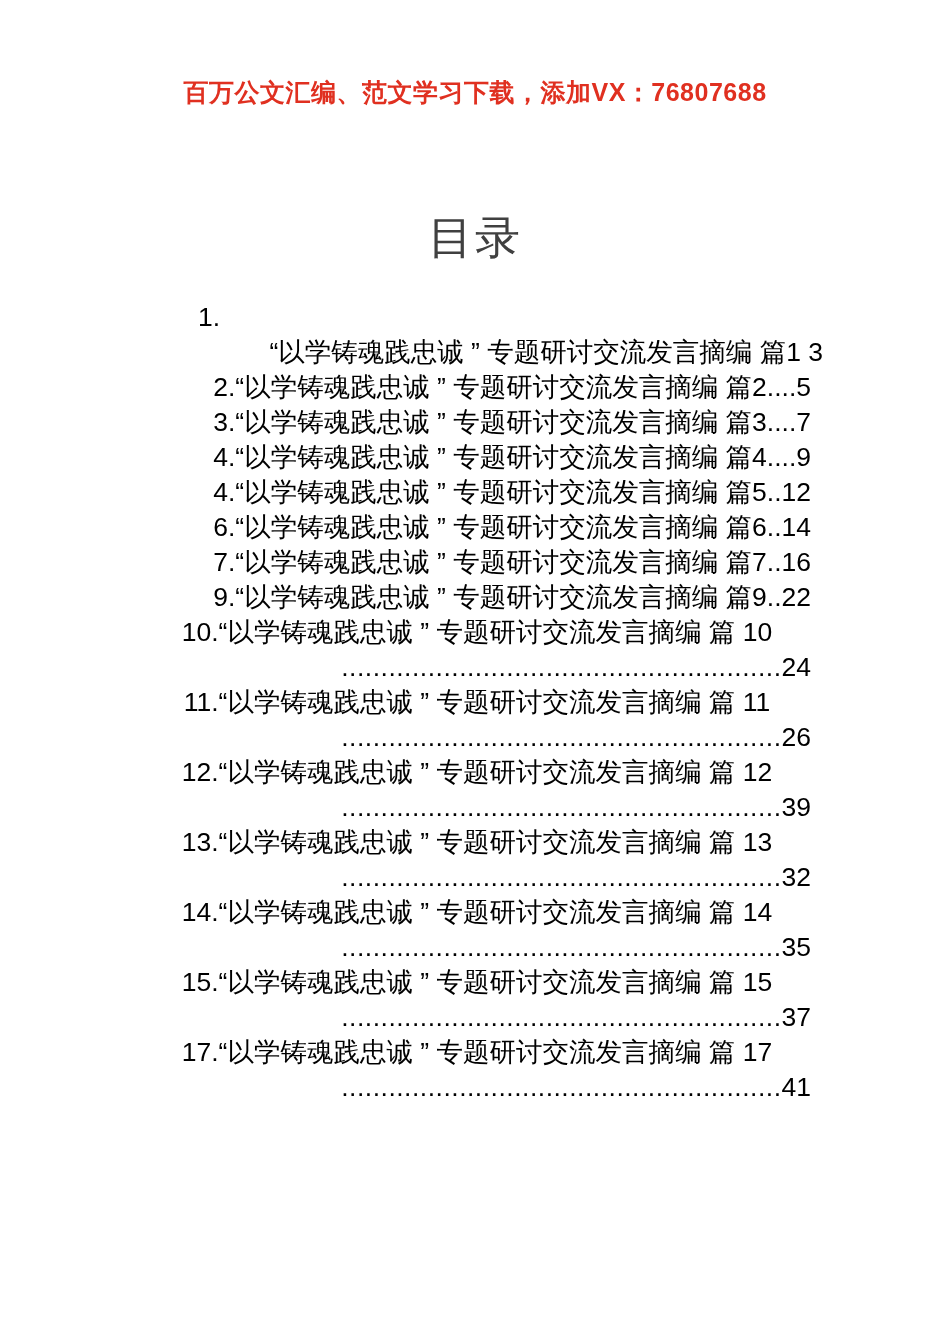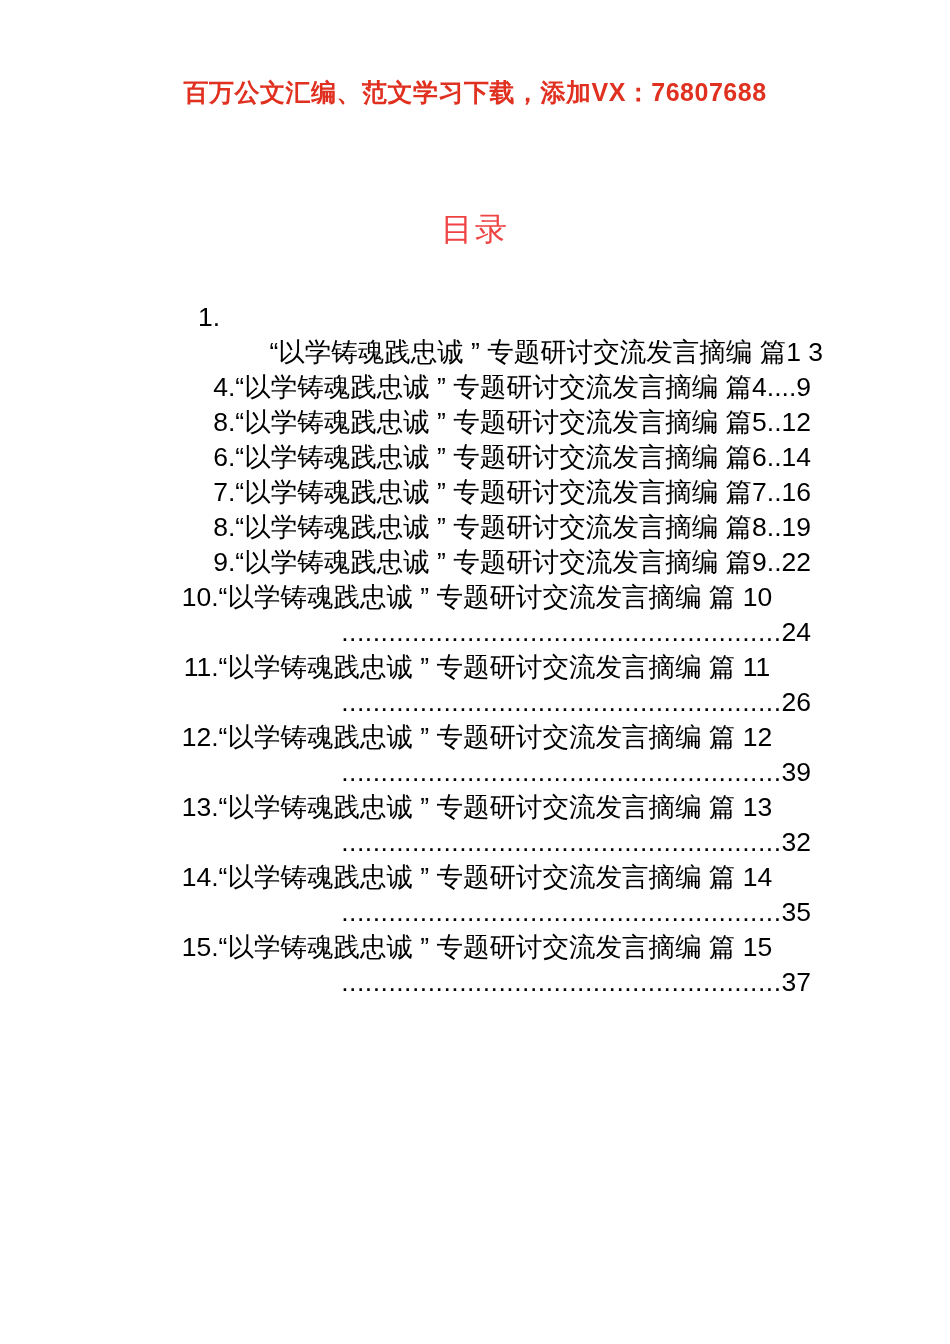--- a/index.html
+++ b/index.html
@@ -37,24 +37,24 @@
     white-space: nowrap;
   }
 
   
   .doc-title {
     position: absolute;
     top: 208px;
     left: 0;
     width: 950px;
     text-align: center;
-    font-size: 32px;
+    font-size: 45px;
     font-weight: normal;
     letter-spacing: 2px;
-    color: #ef4444;
+    color: #404040;
   }
 
   
   .toc {
     position: absolute;
     top: 300px;
     left: 143px;
     width: 668px;
     font-size: 26.5px;
     line-height: 35px;
@@ -122,33 +122,36 @@
   <div class="watermark">百万公文汇编、范文学习下载，添加VX：76807688</div>
 
   <div class="doc-title">目录</div>
 
   <div class="toc" id="toc-list">
       <div class="toc-entry">
         <span class="entry-num-solo">1.</span>
         <span class="entry-title-solo">“以学铸魂践忠诚 ” 专题研讨交流发言摘编 篇1   3</span>
       </div>
       <div class="toc-entry">
+        <span class="entry-line">2.“以学铸魂践忠诚 ” 专题研讨交流发言摘编 篇2....5</span>
+      </div>
+      <div class="toc-entry">
+        <span class="entry-line">3.“以学铸魂践忠诚 ” 专题研讨交流发言摘编 篇3....7</span>
+      </div>
+      <div class="toc-entry">
         <span class="entry-line">4.“以学铸魂践忠诚 ” 专题研讨交流发言摘编 篇4....9</span>
       </div>
       <div class="toc-entry">
-        <span class="entry-line">8.“以学铸魂践忠诚 ” 专题研讨交流发言摘编 篇5..12</span>
+        <span class="entry-line">4.“以学铸魂践忠诚 ” 专题研讨交流发言摘编 篇5..12</span>
       </div>
       <div class="toc-entry">
         <span class="entry-line">6.“以学铸魂践忠诚 ” 专题研讨交流发言摘编 篇6..14</span>
       </div>
       <div class="toc-entry">
         <span class="entry-line">7.“以学铸魂践忠诚 ” 专题研讨交流发言摘编 篇7..16</span>
-      </div>
-      <div class="toc-entry">
-        <span class="entry-line">8.“以学铸魂践忠诚 ” 专题研讨交流发言摘编 篇8..19</span>
       </div>
       <div class="toc-entry">
         <span class="entry-line">9.“以学铸魂践忠诚 ” 专题研讨交流发言摘编 篇9..22</span>
       </div>
       <div class="toc-entry">
         <span class="entry-wrap-first">10.“以学铸魂践忠诚 ” 专题研讨交流发言摘编 篇 10</span>
         <span class="entry-leader"><span class="leader-dots">........................................................</span><span>24</span></span>
       </div>
       <div class="toc-entry">
         <span class="entry-wrap-first">11.“以学铸魂践忠诚 ” 专题研讨交流发言摘编 篇 11</span>
@@ -163,15 +166,19 @@
         <span class="entry-leader"><span class="leader-dots">........................................................</span><span>32</span></span>
       </div>
       <div class="toc-entry">
         <span class="entry-wrap-first">14.“以学铸魂践忠诚 ” 专题研讨交流发言摘编 篇 14</span>
         <span class="entry-leader"><span class="leader-dots">........................................................</span><span>35</span></span>
       </div>
       <div class="toc-entry">
         <span class="entry-wrap-first">15.“以学铸魂践忠诚 ” 专题研讨交流发言摘编 篇 15</span>
         <span class="entry-leader"><span class="leader-dots">........................................................</span><span>37</span></span>
       </div>
+      <div class="toc-entry">
+        <span class="entry-wrap-first">17.“以学铸魂践忠诚 ” 专题研讨交流发言摘编 篇 17</span>
+        <span class="entry-leader"><span class="leader-dots">........................................................</span><span>41</span></span>
+      </div>
     </div>
 
 </div>
 
 </body></html>

